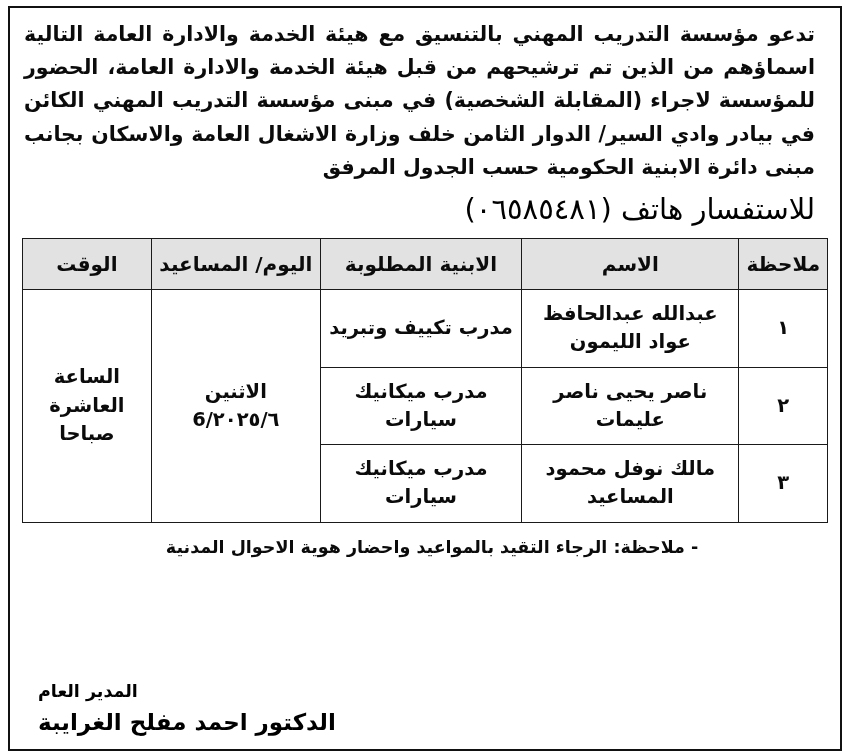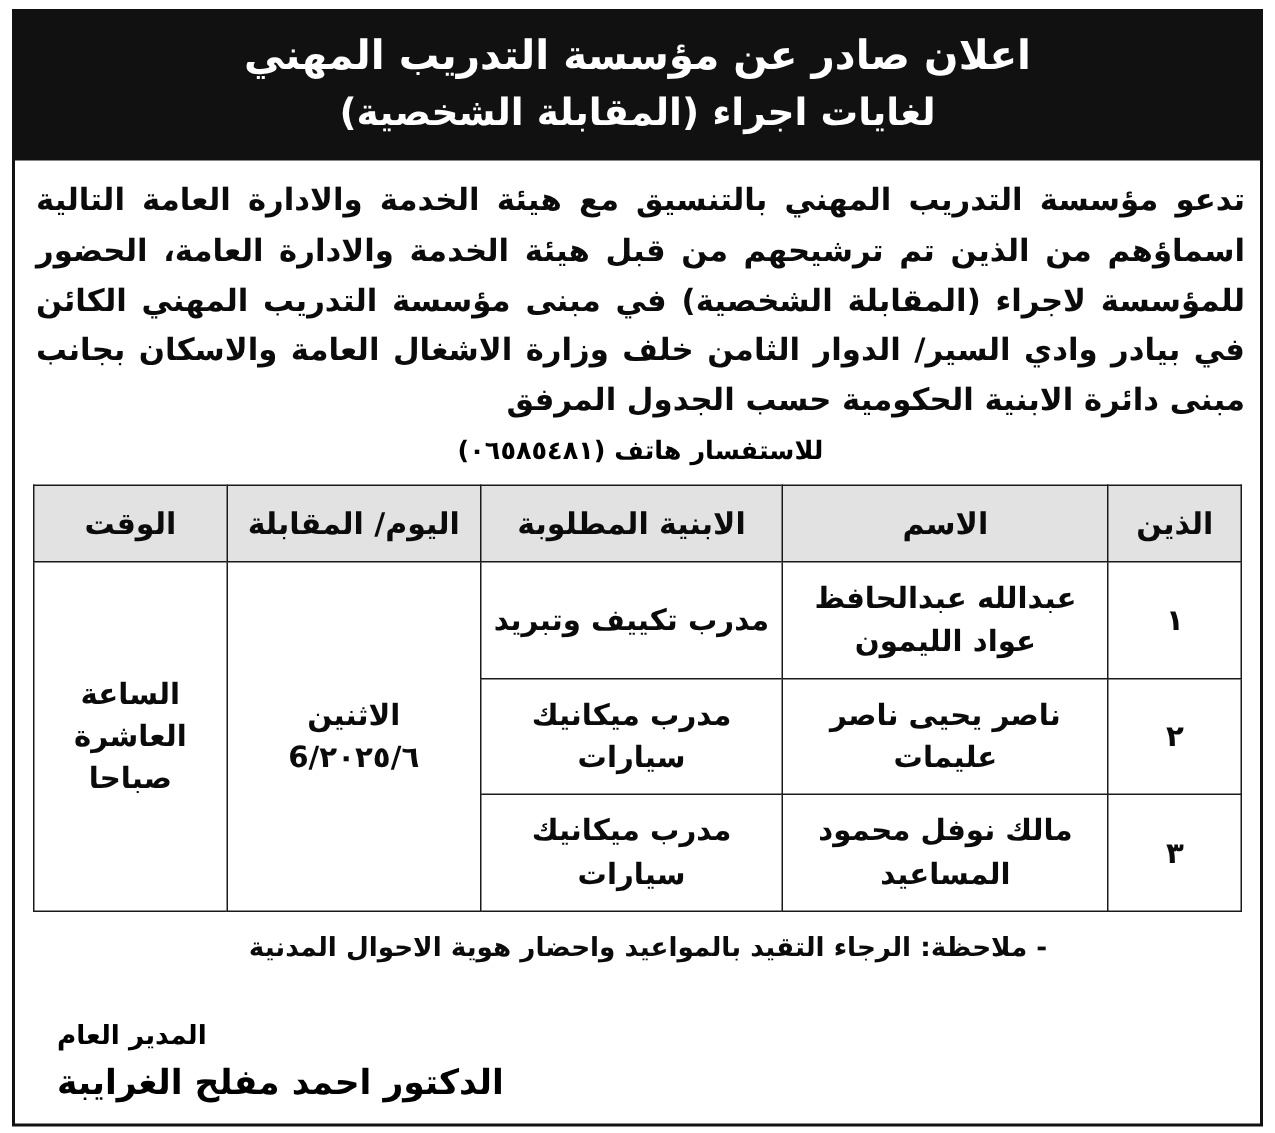--- a/index.html
+++ b/index.html
@@ -47,35 +47,34 @@
     white-space: nowrap;
   }
   .header-line2 {
     font-size: 25px;
     font-weight: bold;
     line-height: 1.45;
     white-space: nowrap;
   }
   
   .body-block {
-    padding: 10px 10px 4px 14px;
+    padding: 10px 25px 4px 14px;
     box-sizing: border-box;
   }
   .body-par {
     font-size: 20.5px;
     font-weight: bold;
     line-height: 1.62;
     text-align: justify;
     text-align-last: right;
     color: #0b0b0b;
   }
   .phone-line {
-    text-align: center;
-    font-size: 17px;
-    font-weight: bold;
+    font-size: 29px;
+    font-weight: normal;
     padding: 8px 0 8px 0;
     letter-spacing: 0px;
   }
   
   table.sched {
     border-collapse: collapse;
     width: calc(100% - 24px);
     margin: 0 12px 0 12px;
     table-layout: fixed;
   }
@@ -127,44 +126,40 @@
     font-size: 23px;
     font-weight: bold;
   }
 </style>
 </head>
 <body>
 
 <div class="page">
   <div class="ad-frame">
 
-    <div class="header-band">
-      <div class="header-line1">اعلان صادر عن مؤسسة التدريب المهني</div>
-      <div class="header-line2">لغايات اجراء (المقابلة الشخصية)</div>
-    </div>
 
     <div class="body-block">
       <div class="body-par">تدعو مؤسسة التدريب المهني بالتنسيق مع هيئة الخدمة والادارة العامة التالية اسماؤهم من الذين تم ترشيحهم من قبل هيئة الخدمة والادارة العامة، الحضور للمؤسسة لاجراء (المقابلة الشخصية) في مبنى مؤسسة التدريب المهني الكائن في بيادر وادي السير/ الدوار الثامن خلف وزارة الاشغال العامة والاسكان بجانب مبنى دائرة الابنية الحكومية حسب الجدول المرفق</div>
       <div class="phone-line">للاستفسار هاتف (٠٦٥٨٥٤٨١)</div>
     </div>
 
     <table class="sched">
       <colgroup>
         <col class="c-num">
         <col class="c-name">
         <col class="c-job">
         <col class="c-date">
         <col class="c-time">
       </colgroup>
       <thead>
         <tr>
-          <th>الذين</th>
+          <th>ملاحظة</th>
           <th>الاسم</th>
           <th>الابنية المطلوبة</th>
-          <th>اليوم/ المقابلة</th>
+          <th>اليوم/ المساعيد</th>
           <th>الوقت</th>
         </tr>
       </thead>
       <tbody>
         <tr>
           <td class="cell-num">١</td>
           <td>عبدالله عبدالحافظ عواد الليمون</td>
           <td>مدرب تكييف وتبريد</td>
           <td rowspan="3" style="white-space: pre-line;">الاثنين
 ٢٠٢٥/٦/6</td>

